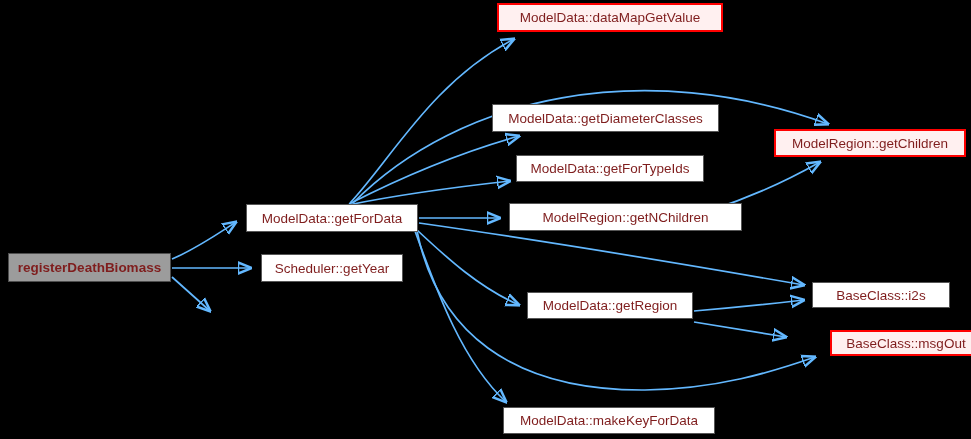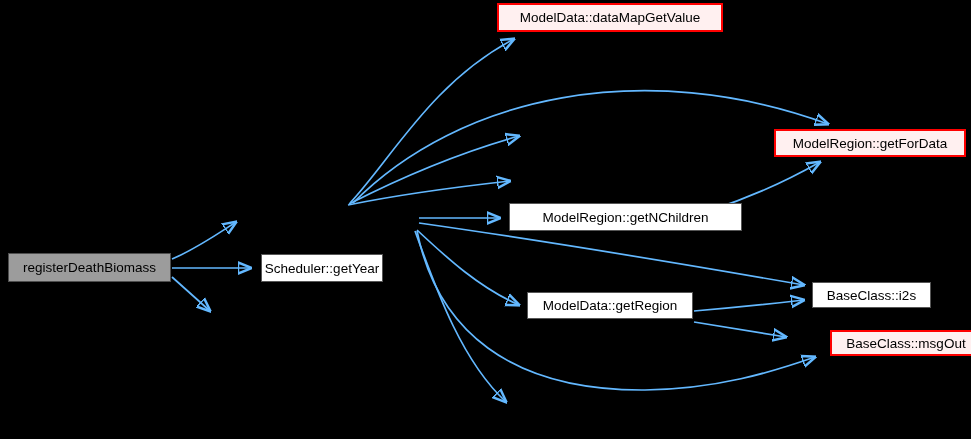--- a/index.html
+++ b/index.html
@@ -11,29 +11,30 @@
     overflow:hidden;
   }
   svg.edges{position:absolute;left:0;top:0;width:971px;height:439px;}
   svg.edges path{stroke:#63b8ff;stroke-width:1.7;fill:none;}
   .node{
     position:absolute;
     box-sizing:border-box;
     display:flex;align-items:center;justify-content:center;
     background:#ffffff;
     border:1.4px solid #565656;
-    color:#000000;
+    color:#7f1d1d;
     font-size:13.5px;
     white-space:nowrap;
     cursor:pointer;
   }
   .node.root{
     background:#9c9c9c;
     border:1.4px solid #4e4e4e;
     cursor:default;
+    font-weight:bold;
   }
   .node.flagged{
     background:#fff0f0;
     border:2px solid #ff0000;
   }
 </style>
 </head>
 <body>
 
 <div class="canvas">
@@ -56,32 +57,36 @@
     <path marker-end="url(#arrow)" d="M 417,230 C 448,259 480,288 519,305"></path>
     <path marker-end="url(#arrow)" d="M 417,231 C 437,330 510,391 645,390 C 717,389 772,372 815,357"></path>
     <path marker-end="url(#arrow)" d="M 415,231 C 438,295 463,362 506,402"></path>
     <path marker-end="url(#arrow)" d="M 711,210 C 755,196 790,179 820,162"></path>
     <path marker-end="url(#arrow)" d="M 694,311 C 730,308 770,304 804,300"></path>
     <path marker-end="url(#arrow)" d="M 694,322 C 726,327 756,332 786,337"></path>
   </svg>
 
   <div class="node root" style="left:8px;top:253px;width:163px;height:29px;">registerDeathBiomass</div>
 
+  <div class="node" style="left:246px;top:204px;width:172px;height:28px;">ModelData::getForData</div>
 
-  <div class="node" style="left:261px;top:254px;width:122px;height:28px;">Scheduler::getYear</div>
+  <div class="node" style="left:261px;top:254px;width:142px;height:28px;">Scheduler::getYear</div>
 
 
   <div class="node flagged" style="left:497px;top:3px;width:226px;height:29px;">ModelData::dataMapGetValue</div>
 
+  <div class="node" style="left:492px;top:104px;width:227px;height:28px;">ModelData::getDiameterClasses</div>
 
+  <div class="node" style="left:516px;top:155px;width:188px;height:27px;">ModelData::getForTypeIds</div>
 
   <div class="node" style="left:509px;top:203px;width:233px;height:28px;">ModelRegion::getNChildren</div>
 
-  <div class="node flagged" style="left:774px;top:129px;width:192px;height:28px;">ModelRegion::getForData</div>
+  <div class="node flagged" style="left:774px;top:129px;width:192px;height:28px;">ModelRegion::getChildren</div>
 
-  <div class="node" style="left:812px;top:282px;width:119px;height:26px;">BaseClass::i2s</div>
+  <div class="node" style="left:812px;top:282px;width:138px;height:26px;">BaseClass::i2s</div>
 
   <div class="node" style="left:527px;top:292px;width:166px;height:27px;">ModelData::getRegion</div>
 
   <div class="node flagged" style="left:794px;top:330px;width:152px;height:26px;margin-left:36px;">BaseClass::msgOut</div>
 
+  <div class="node" style="left:503px;top:407px;width:212px;height:27px;">ModelData::makeKeyForData</div>
 
 </div>
 
 </body></html>

